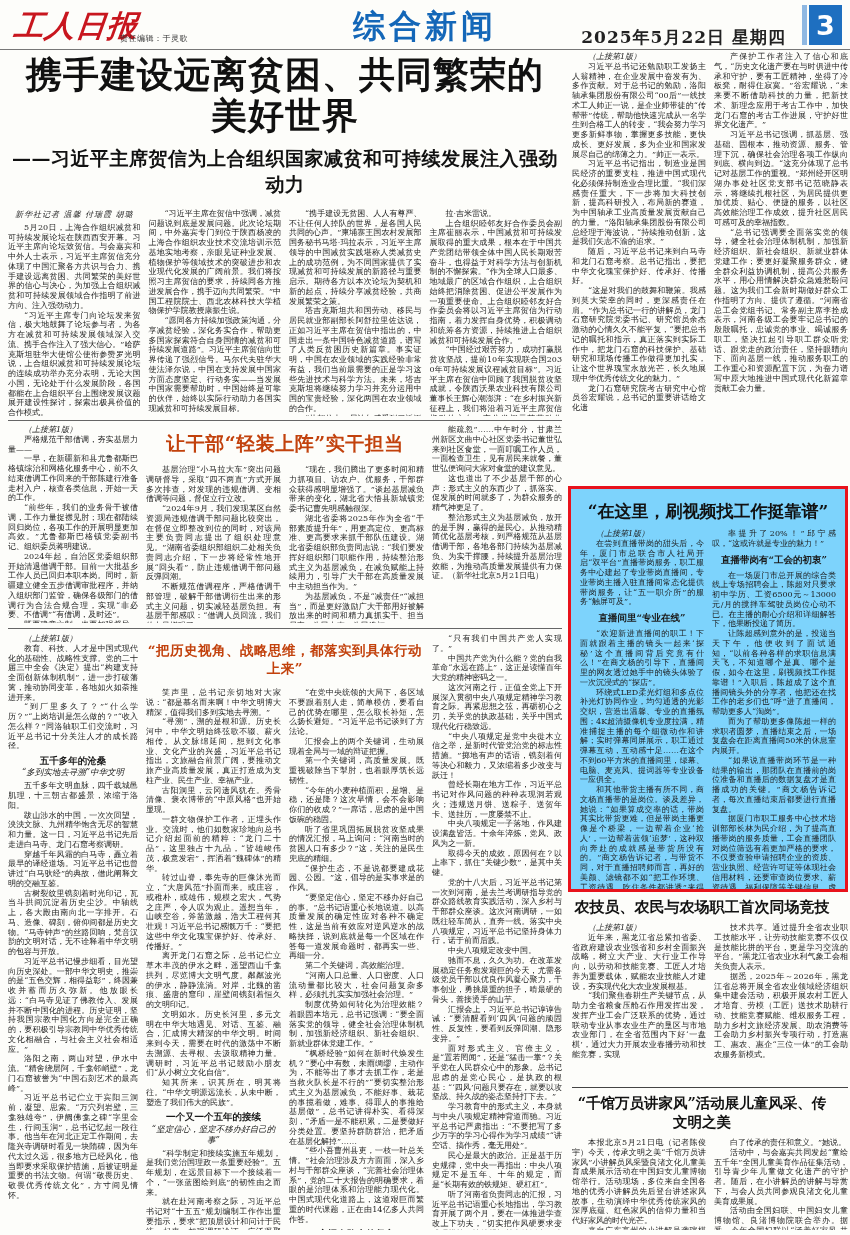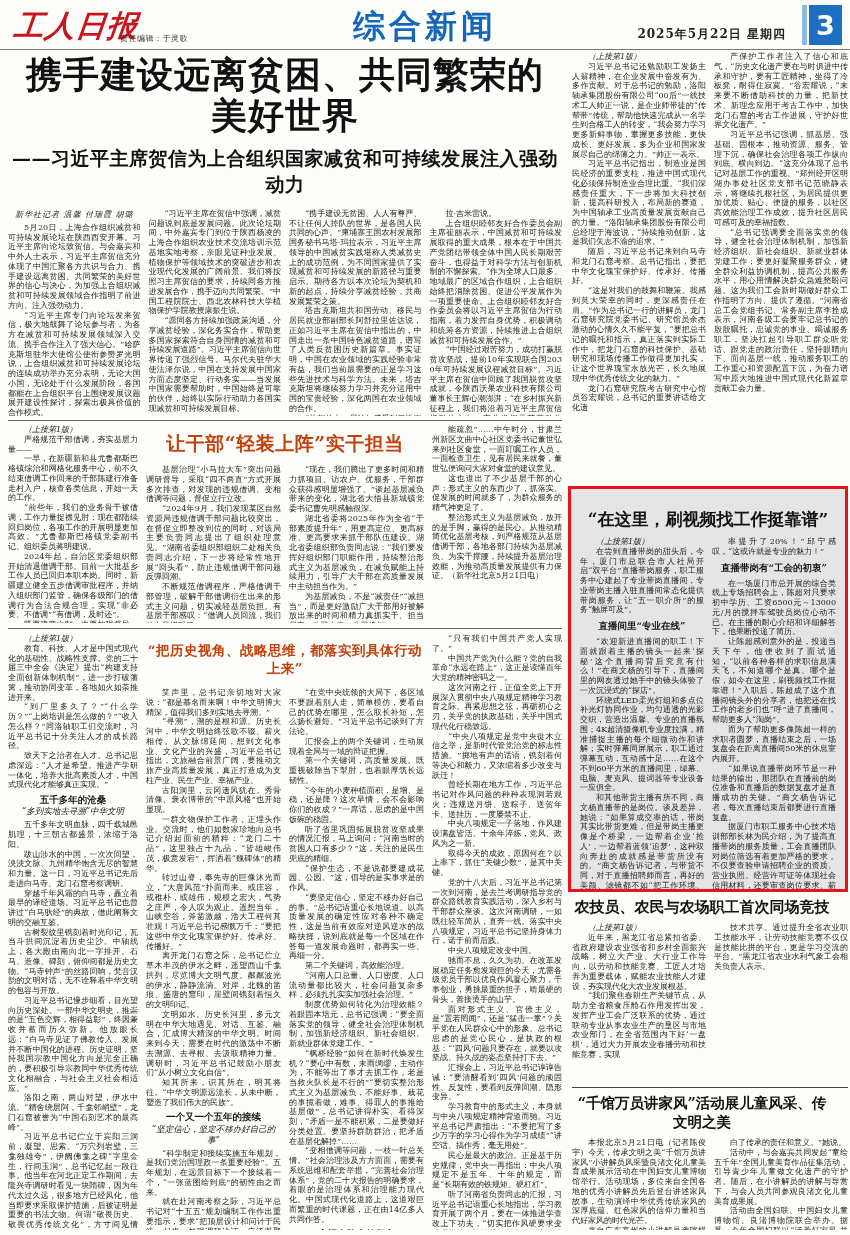--- a/index.html
+++ b/index.html
@@ -6,21 +6,21 @@
   .page{position:relative;width:850px;height:1235px;margin:0 auto;background:#fdfdfa;overflow:hidden;
         font-family:"DejaVu Serif","Liberation Serif",serif;color:#1a1a1a;}
   .region{position:absolute;overflow:hidden;}
   
   .masthead{position:absolute;left:0;top:0;width:850px;height:49px;border-bottom:1.5px solid #777;}
   .logo{position:absolute;left:14px;top:6px;font-size:30px;font-weight:bold;font-style:italic;
         color:#c8161e;font-family:"DejaVu Serif",serif;letter-spacing:1px;transform:skewX(-6deg);}
   .editor{position:absolute;left:120px;top:33px;font-size:8px;color:#333;letter-spacing:.5px;}
   .section-title{position:absolute;left:0;right:0;top:5px;text-align:center;font-size:32px;font-weight:bold;
         color:#1467b8;font-family:"DejaVu Sans","Liberation Sans",sans-serif;letter-spacing:4px;}
-  .dateline{position:absolute;right:64px;top:26px;font-size:12px;font-weight:bold;color:#222;letter-spacing:1px;}
+  .dateline{position:absolute;right:64px;top:26px;font-size:17px;font-weight:bold;color:#222;letter-spacing:1px;}
   .pagenum{position:absolute;right:8px;top:5px;width:40px;height:40px;display:flex;}
   .pagenum .bar{width:5px;height:100%;background:#8fb8e2;margin-right:2px;}
   .pagenum .num{flex:1;background:#1e6fc0;color:#fff;font-size:27px;font-weight:bold;
         font-family:"DejaVu Sans",sans-serif;display:flex;align-items:center;justify-content:center;}
   
   .h-main{font-size:36px;font-weight:bold;text-align:center;letter-spacing:1px;line-height:1.15;
         font-family:"DejaVu Sans","Liberation Sans",sans-serif;color:#111;}
   .h-sub{font-size:19px;text-align:center;margin-top:9px;font-weight:600;color:#111;letter-spacing:.5px;}
   .h-mid{font-size:19px;font-weight:bold;text-align:center;letter-spacing:.5px;color:#c2410c;
         padding:6px 0 8px 0;font-family:"DejaVu Serif",serif;}
@@ -34,21 +34,21 @@
   .col p{margin:0;font-size:8px;line-height:1.22;text-align:justify;text-indent:2em;
         word-break:break-all;color:#1c1c1c;}
   .tag{font-size:8px;line-height:1.3;margin:0 0 1px 0;font-style:italic;color:#111;text-indent:1em;}
   .byline{font-size:8px;font-style:italic;text-align:center;margin:0 0 3px 0;color:#222;letter-spacing:1px;}
   .subhead{text-align:center;margin:4px 0 3px 0;}
   .subhead .s1{font-size:9.5px;font-weight:bold;display:block;line-height:1.3;}
   .subhead .s2{font-size:8.5px;font-style:italic;display:block;line-height:1.3;}
   .subhead-s{font-size:9.5px;font-weight:bold;text-align:center;margin:5px 0 4px 0;}
   
   .hrule{position:absolute;height:0;border-top:1px solid #666;}
-  .redbox{border:3px solid #e8131c;background:#e5e5e5;padding:17px 9px;box-sizing:border-box;}
+  .redbox{border:3px solid #e8131c;background:#7dd3fc;padding:9px 9px;box-sizing:border-box;}
 </style>
 </head>
 <body>
 
 <div class="page">
 
   <div class="masthead">
     <div class="logo">工人日报</div>
     <div class="editor">责任编辑：于灵歌</div>
     <div class="section-title">综合新闻</div>
@@ -138,21 +138,20 @@
 
   <div class="hrule" style="left:8px;top:628px;width:554px;"></div>
 
   <div class="region" style="left:8px;top:634px;width:554px;height:596px;">
     <div style="display:flex;gap:8px;height:100%;">
       <div class="col" style="flex:0 0 130px;">
         <p class="tag">（上接第1版）</p>
         <div>
             <p>教育、科技、人才是中国式现代化的基础性、战略性支撑。党的二十届三中全会《决定》提出“构建支持全面创新体制机制”，进一步打破藩篱，推动协同变革，各地如火如荼推进开来。</p>
             <p>“到厂里多久了？”“什么学历？”“上岗培训是怎么做的？”“收入怎么样？”同洛轴职工们交流时，习近平总书记十分关注人才的成长路径。</p>
-            <p>致天下之治者在人才。总书记思虑深远：“人才是希望。推进产学研一体化，培养大批高素质人才，中国式现代化才能够真正实现。”</p>
           </div>
         <div class="subhead">
           <span class="s1">五千多年的沧桑</span>
           <span class="s2">“多到实地去寻溯”中华文明</span>
         </div>
         <div>
             <p>五千多年文明血脉，四千载城邑肌理，十三朝古都盛景，浓缩于洛阳。</p>
             <p>跋山涉水的中国，一次次回望，泱泱文脉、九州精华饱含无尽的智慧和力量。这一日，习近平总书记先后走进白马寺、龙门石窟考察调研。</p>
             <p>穿越千年风霜的白马寺，矗立着最早的译经道场。习近平总书记也曾讲过“白马驮经”的典故，借此阐释文明的交融互鉴。</p>
             <p>古树裂纹里镌刻着时光印记，瓦当斗拱间沉淀着历史尘沙。中轴线上，各大殿由南向北一字排开。石马、造像、碑刻，俯仰间都是历史文物。“马寺钟声”的丝路回响，梵音汉韵的文明对话，无不诠释着中华文明的包容与开放。</p>
@@ -190,21 +189,21 @@
                 <p>汇报会上的两个关键词，生动展现着全局与一域的辩证把握。</p>
                 <p>第一个关键词，高质量发展。既重视破除当下掣肘，也着眼厚筑长远韧性。</p>
                 <p>“今年的小麦种植面积，是增、是稳，还是降？这次旱情，会不会影响你们的收成？”一席话，思虑的是中国饭碗的稳固。</p>
                 <p>听了省里巩固拓展脱贫攻坚成果的情况汇报，马上询问：“河南当时的贫困人口有多少？”这，关注的是民生兜底的精细。</p>
                 <p>“保护生态，不是说都要建成花园、公园。”这，倡导的是实事求是的作风。</p>
                 <p>“要坚定信心，坚定不移办好自己的事。”总书记语重心长地说道。以高质量发展的确定性应对各种不确定性，这是当前有效应对逆风逆水的战略抉择，说到底就是每一个区域在作答每一道发展命题时，都再实一些、再细一分。</p>
                 <p>第二个关键词，高效能治理。</p>
                 <p>“河南人口总量、人口密度、人口流动量都比较大，社会问题复杂多样，必须扎扎实实加强社会治理。”</p>
                 <p>制度优势如何转化为治理效能？着眼固本培元，总书记强调：“要全面落实党的领导，健全社会治理体制机制，加强新经济组织、新社会组织、新就业群体党建工作。”</p>
                 <p>“枫桥经验”如何在新时代焕发生机？“要心中有数，未雨绸缪，主动作为，不能等出了事才去抓工作，老是当救火队长是不行的”“要切实整治形式主义为基层减负，不能好事、栽花的事揽着做，难事、得罪人的事推给基层做”，总书记讲得朴实、看得深刻，“矛盾一是不能积累，二是要做好分类处置。要坚持群防群治，把矛盾在基层化解掉”……</p>
-                <p>“变相借调等问题，一枝一叶总关情。”社会治理涉及方方面面，需要有系统思维和配套举措，“完善社会治理体系”，党的二十大报告的明确要求，着眼的是治理体系和治理能力现代化。中国式现代化道路上，这道艰巨而繁重的时代课题，正在由14亿多人共同作答。</p>
+                <p>“些小吾曹州县吏，一枝一叶总关情。”社会治理涉及方方面面，深入乡村与干部群众座谈，“完善社会治理体系”，党的二十大报告的明确要求，着眼的是治理体系和治理能力现代化。中国式现代化道路上，这道艰巨而繁重的时代课题，正在由14亿多人共同作答。</p>
               </div>
             <div class="subhead">
               <span class="s1">永远在路上的坚定</span>
 
             </div>
 
           </div>
         </div>
       </div>
       <div class="col" style="flex:0 0 130px;">
@@ -212,22 +211,22 @@
             <p>“只有我们中国共产党人实现了。”</p>
             <p>中国共产党为什么能？党的自我革命“永远在路上”，这正是读懂百年大党的精神密码之一。</p>
             <p>这次河南之行，正值全党上下开展深入贯彻中央八项规定精神学习教育之际。再紧思想之弦，再砺初心之刃，关乎党的执政基础，关乎中国式现代化行稳致远。</p>
             <p>“中央八项规定是党中央徙木立信之举，是新时代管党治党的标志性措施。”掷地有声的话语，镌刻着何等决心和毅力，又浓缩着多少改变与跃迁！</p>
             <p>曾经长期在地方工作，习近平总书记对作风问题的种种表现洞若观火；违规送月饼、送粽子、送贺年卡、送挂历，一度屡禁不止。</p>
             <p>中央八项规定一子落地，作风建设满盘皆活。十余年淬炼，党风、政风为之一新。</p>
             <p>取得今天的成效，原因何在？以上率下，抓住“关键少数”，是其中关键。</p>
             <p>党的十八大后，习近平总书记第一次到河南，是去兰考调研指导党的群众路线教育实践活动，深入乡村与干部群众座谈。这次河南调研，一如既往轻车简从，直奔一线。落实中央八项规定，习近平总书记坚持身体力行，诺于前而后践。</p>
             <p>中央八项规定改变中国。</p>
             <p>驰而不息，久久为功。在改革发展稳定任务愈发艰巨的今天，尤需各级党员干部以优良作风凝心聚力，干事创业，勇挑最重的担子，啃最硬的骨头，善接烫手的山芋。</p>
+            <p>汇报会上，习近平总书记谆谆告诫：“要清醒看到‘四风’问题的顽固性、反复性，要看到反弹回潮、隐形变异。”</p>
             <p>面对形式主义、官僚主义，是“置若罔闻”，还是“猛击一掌”？关乎党在人民群众心中的形象。总书记思虑的是党心民心，是执政的根基：“‘四风’问题只要存在，就要以攻坚战、持久战的姿态坚持打下去。”</p>
-            <p>汇报会上，习近平总书记谆谆告诫：“要清醒看到‘四风’问题的顽固性、反复性，要看到反弹回潮、隐形变异。”</p>
             <p>学习教育中的形式主义，本身就与中央八项规定精神背道而驰。习近平总书记严肃指出：“不要把写了多少万字的学习心得作为学习成绩”“讲空话、搞作秀，毫无用处”。</p>
             <p>民心是最大的政治。正是基于历史规律，党中央一再指出：中央八项规定不是五年、十年的规定，而是“长期有效的铁规矩、硬杠杠”。</p>
             <p>听了河南省负责同志的汇报，习近平总书记语重心长地指出，学习教育开展了两个月，要在一体推进学查改上下功夫，“切实把作风硬要求变成硬措施，让铁规矩长出铁牙齿，确保学有质量、查有力度、改有成效。”</p>
           </div>
       </div>
     </div>
   </div>
 
   <div class="region" style="left:572px;top:52px;width:276px;height:430px;">
     <div class="cols" style="height:100%;">
@@ -288,20 +287,21 @@
       <div class="col">
         <p class="tag">（上接第1版）</p>
         <div>
             <p>近年来，黑龙江省总紧扣省委、省政府建设农业强省和乡村全面振兴战略，树立大产业、大行业工作导向，以劳动和技能竞赛、工匠人才培养为重要载体，赋能农业技能人才建设，夯实现代化大农业发展根基。</p>
             <p>“我们聚焦春耕生产关键节点，从助力全省粮食压舱石作用发挥出发，发挥产业工会广泛联系的优势，通过联动专业从事农业生产的垦区与市地农业部门，在全省范围内下好‘一盘棋’，通过大力开展农业春播劳动和技能竞赛，实现</p>
           </div>
       </div>
       <div class="col">
         <div>
             <p>技术共享。通过提升全省农业职工技能水平，让劳动技能竞赛不仅仅是技能比拼的平台，更是学习交流的平台。”黑龙江省农业水利气象工会相关负责人表示。</p>
+            <p>据悉，2025年～2026年，黑龙江省总将开展全省农业领域经济组织集中建会活动，积极开展农村工匠人才培育、劳模（工匠）送技术助耕行动、技能竞赛赋能、维权服务工程，助力乡村文旅经济发展、助农消费等工会助力乡村振兴专项行动，打造惠工、惠农、惠企“三位一体”的工会助农服务新模式。</p>
           </div>
       </div>
     </div>
   </div>
 
   <div class="hrule" style="left:572px;top:1087px;width:276px;border-top-color:#444;"></div>
 
   <div class="region" style="left:572px;top:1094px;width:276px;height:136px;">
     <div class="h-right big">“千馆万员讲家风”活动展儿童风采、传文明之美</div>
     <div class="cols" style="height:calc(100% - 24px);">

